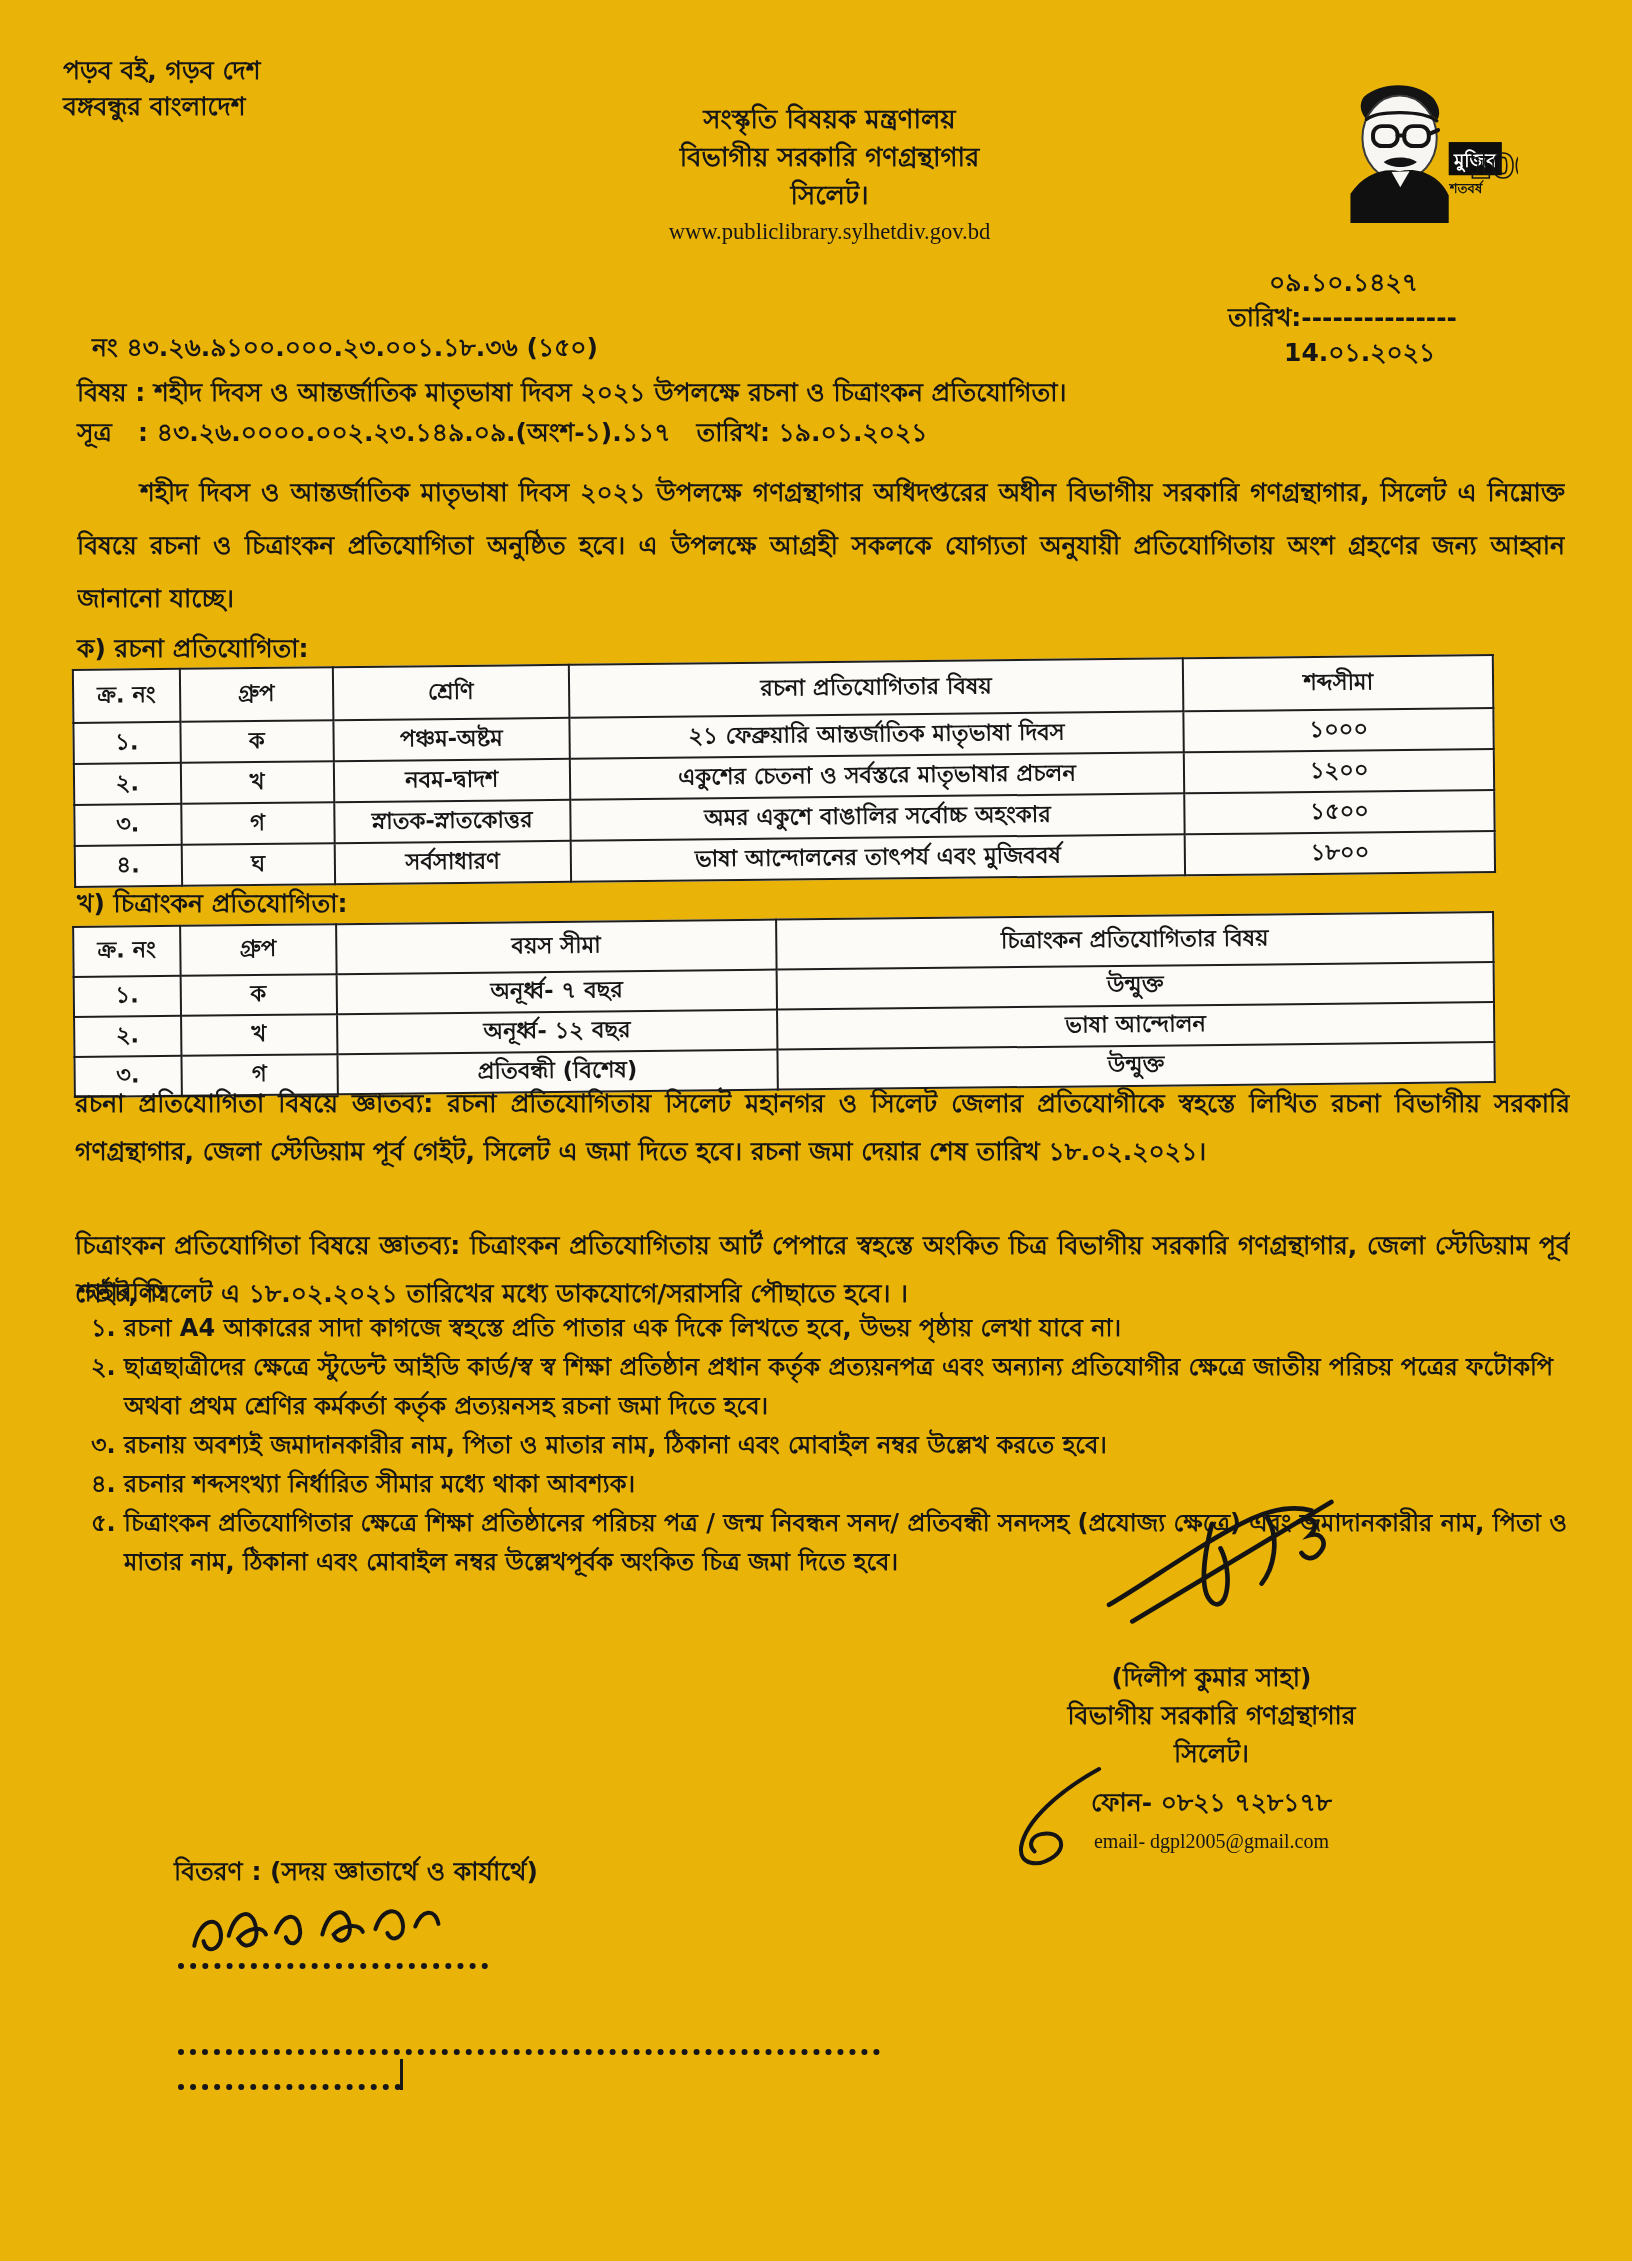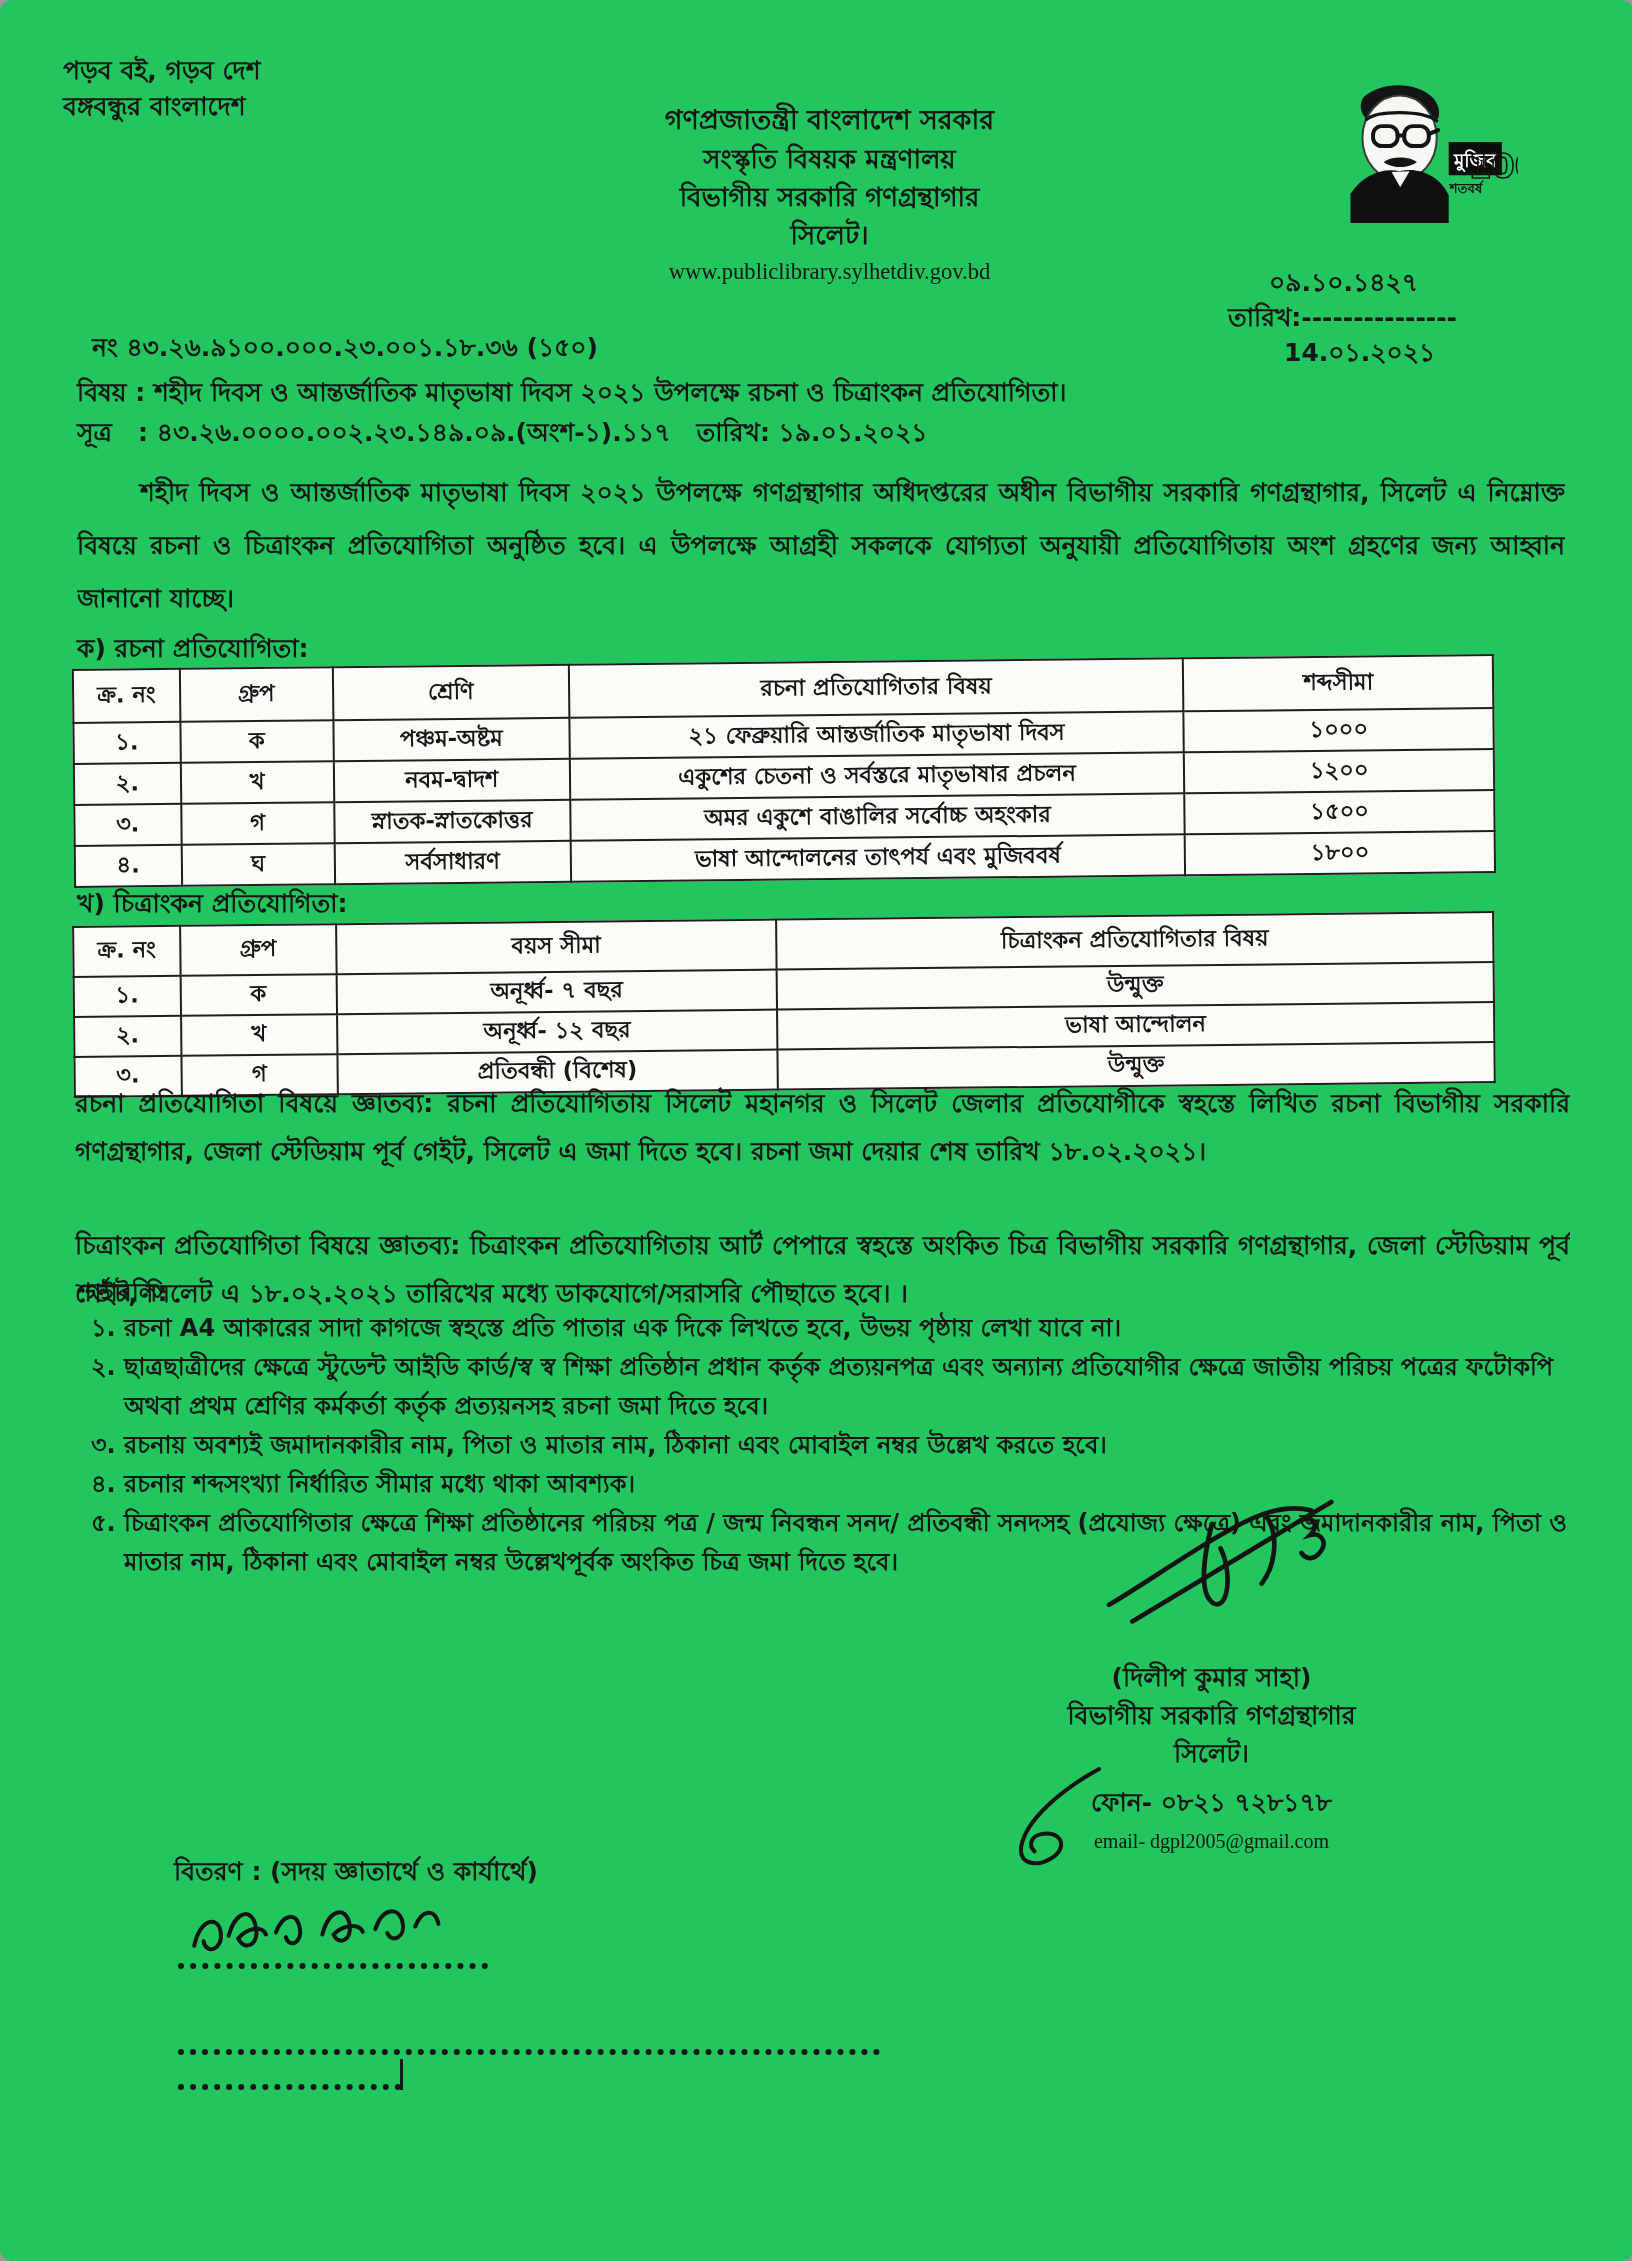--- a/index.html
+++ b/index.html
@@ -1,20 +1,20 @@
 <!DOCTYPE html>
 <html lang="bn" style="font-size:10.7px"><head>
 <meta charset="utf-8">
 <style>
   html,body { margin:0; padding:0; background:#9a9a9a; }
   .page {
     position:relative; width:1633px; height:2261px;
-    background:#22c55e; overflow:hidden;
+    background:#eab308; overflow:hidden;
     font-family:"DejaVu Sans","Liberation Sans",sans-serif;
-    color:#161616; font-weight:700;border-radius:12px;
+    color:#161616; font-weight:700;
   }
   .abs { position:absolute; }
   .slogan { left:63px; top:53px; font-size:25px; line-height:36px; }
   .center-head { left:503px; top:100px; width:653px; text-align:center; }
   .ch-gov { font-size:27px; line-height:40px; }
   .ch-line { font-size:26px; line-height:38px; }
   .ch-web { font-family:"Liberation Serif","DejaVu Serif",serif; font-weight:400; font-size:22.6px; line-height:35px; }
   .logo-box { left:1325px; top:77px; width:193px; height:156px; }
   .date-block { left:1228px; top:265px; font-size:25px; line-height:35px; }
   .date-b { padding-left:41px; }
@@ -61,21 +61,20 @@
 <body>
 
 <div class="page">
 
   <div class="abs slogan">
     <div>পড়ব বই, গড়ব দেশ</div>
     <div>বঙ্গবন্ধুর বাংলাদেশ</div>
   </div>
 
   <div class="abs center-head">
-    <div class="ch-gov">গণপ্রজাতন্ত্রী বাংলাদেশ সরকার</div>
     <div class="ch-line">সংস্কৃতি বিষয়ক মন্ত্রণালয়</div>
     <div class="ch-line">বিভাগীয় সরকারি গণগ্রন্থাগার</div>
     <div class="ch-line">সিলেট।</div>
     <div class="ch-web">www.publiclibrary.sylhetdiv.gov.bd</div>
   </div>
 
   <div class="abs logo-box">
     <svg viewBox="0 0 290 235" width="193" height="156">
       <g stroke="#141414" fill="none" stroke-linecap="round">
         <path d="M58 30 C84 6 138 6 163 32 C172 44 174 56 169 64 C148 46 80 46 62 64 C52 52 51 40 58 30 Z" fill="#141414" stroke="none"></path>

